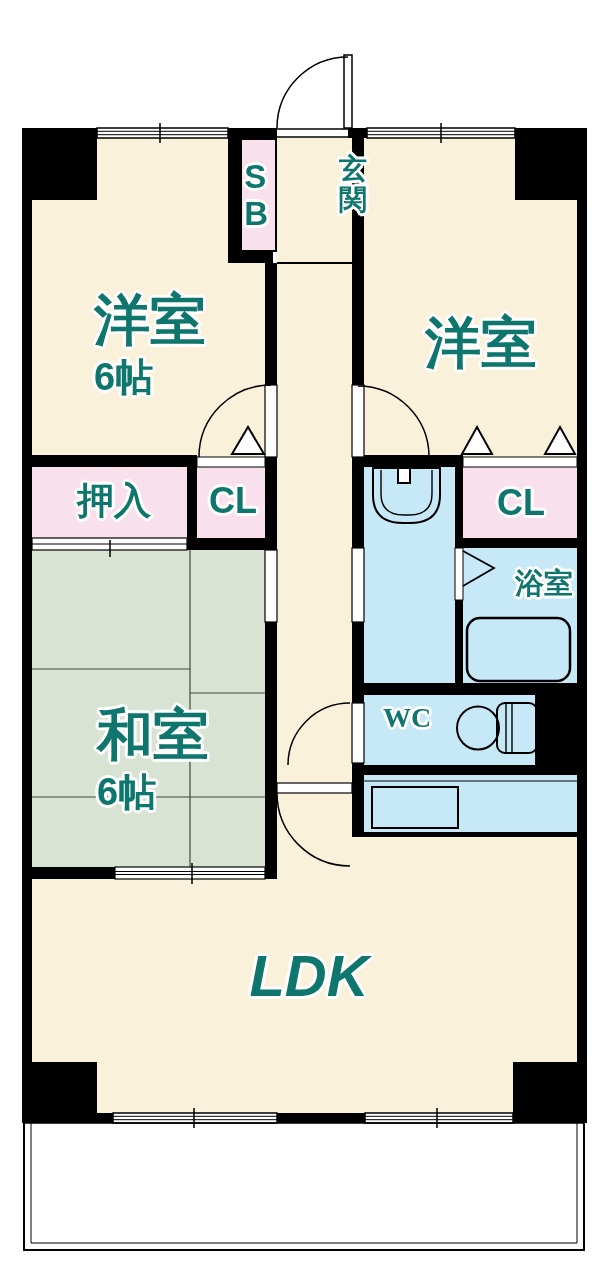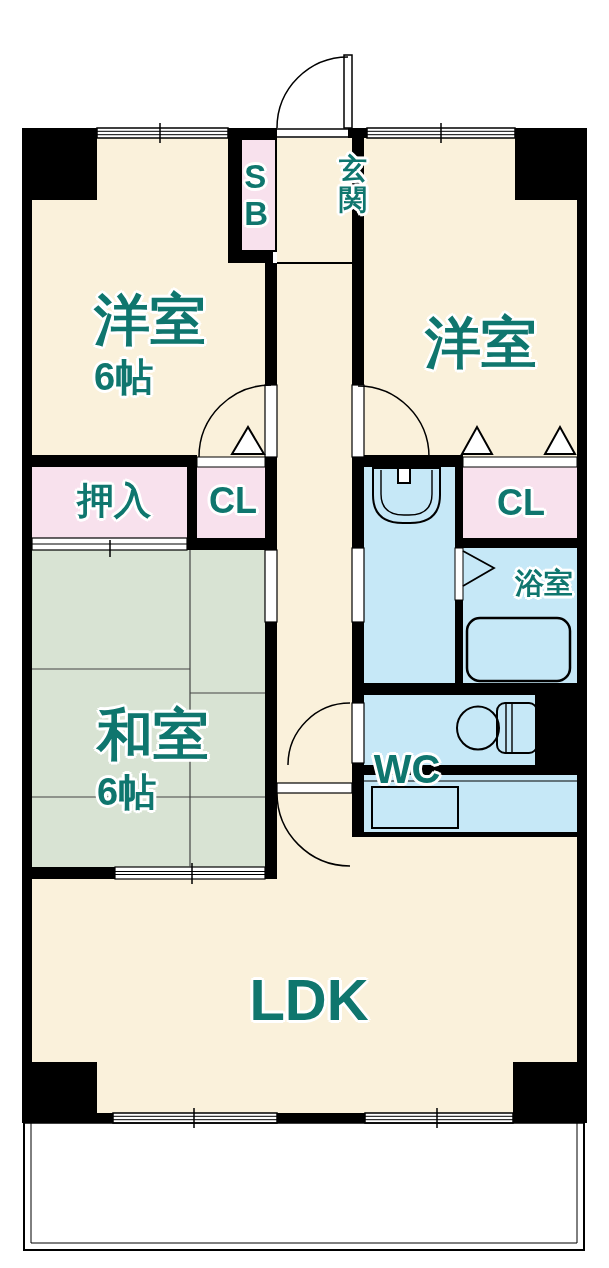--- a/index.html
+++ b/index.html
@@ -189,24 +189,24 @@
     <div class="nm">洋室</div>
     <div class="sz">6帖</div>
   </div>
   <div class="lbl" style="left:481px;top:343px;">
     <div class="nm">洋室</div>
   </div>
   <div class="lbl" style="left:153px;top:718px;margin-top:40px;">
     <div class="nm">和室</div>
     <div class="sz">6帖</div>
   </div>
-  <div class="lbl lbl-ldk" style="left:309px;top:1000px;">
+  <div class="lbl lbl-ldk" style="left:309px;top:976px;font-style:italic;">
     <div class="nm">LDK</div>
   </div>
   <div class="lbl vert" style="left:313px;top:184px;font-size:28px;margin-left:41px;">玄関</div>
   <div class="lbl vert-sb" style="left:256px;top:196px;font-size:33px;">SB</div>
   <div class="lbl" style="left:114px;top:501px;font-size:37px;">押入</div>
   <div class="lbl" style="left:233px;top:501px;font-size:36px;">CL</div>
   <div class="lbl" style="left:521px;top:503px;font-size:36px;">CL</div>
   <div class="lbl" style="left:544px;top:584px;font-size:29px;">浴室</div>
-  <div class="lbl" style="left:407px;top:769px;font-size:40px;">WC</div>
+  <div class="lbl" style="left:407px;top:718px;font-size:28px;font-family:Liberation Serif, serif;">WC</div>
 
 </div>
 
 </body></html>

